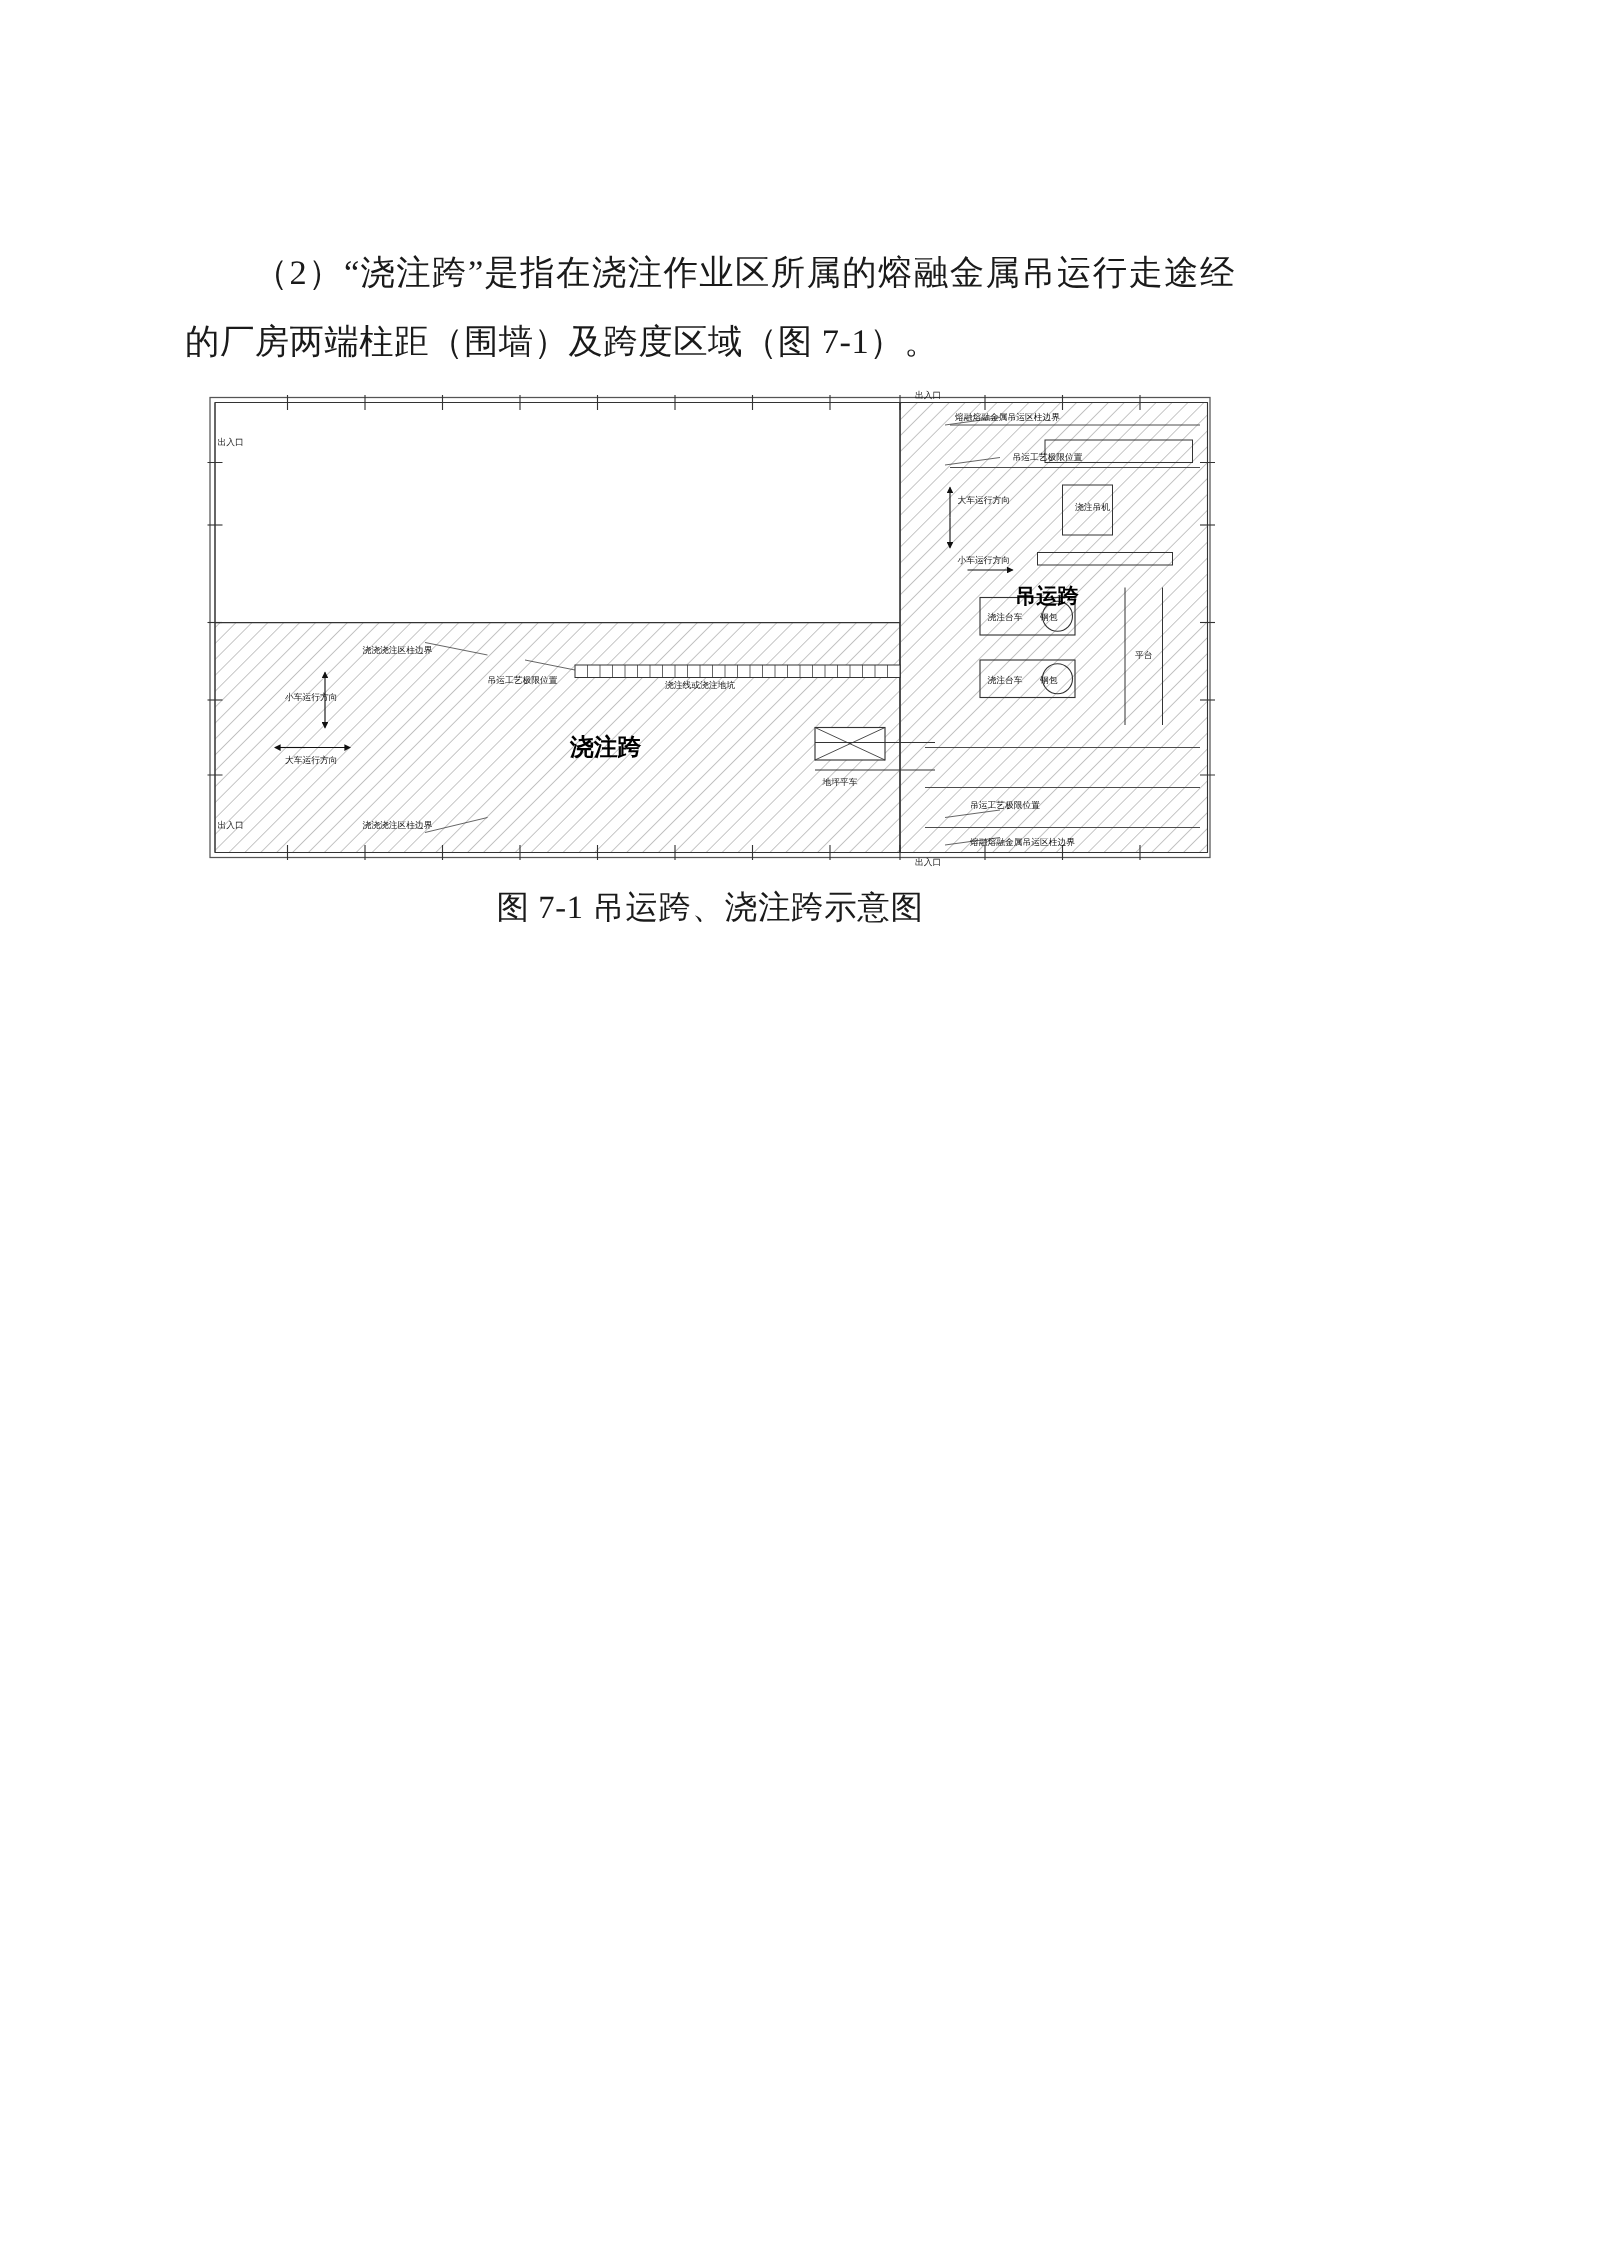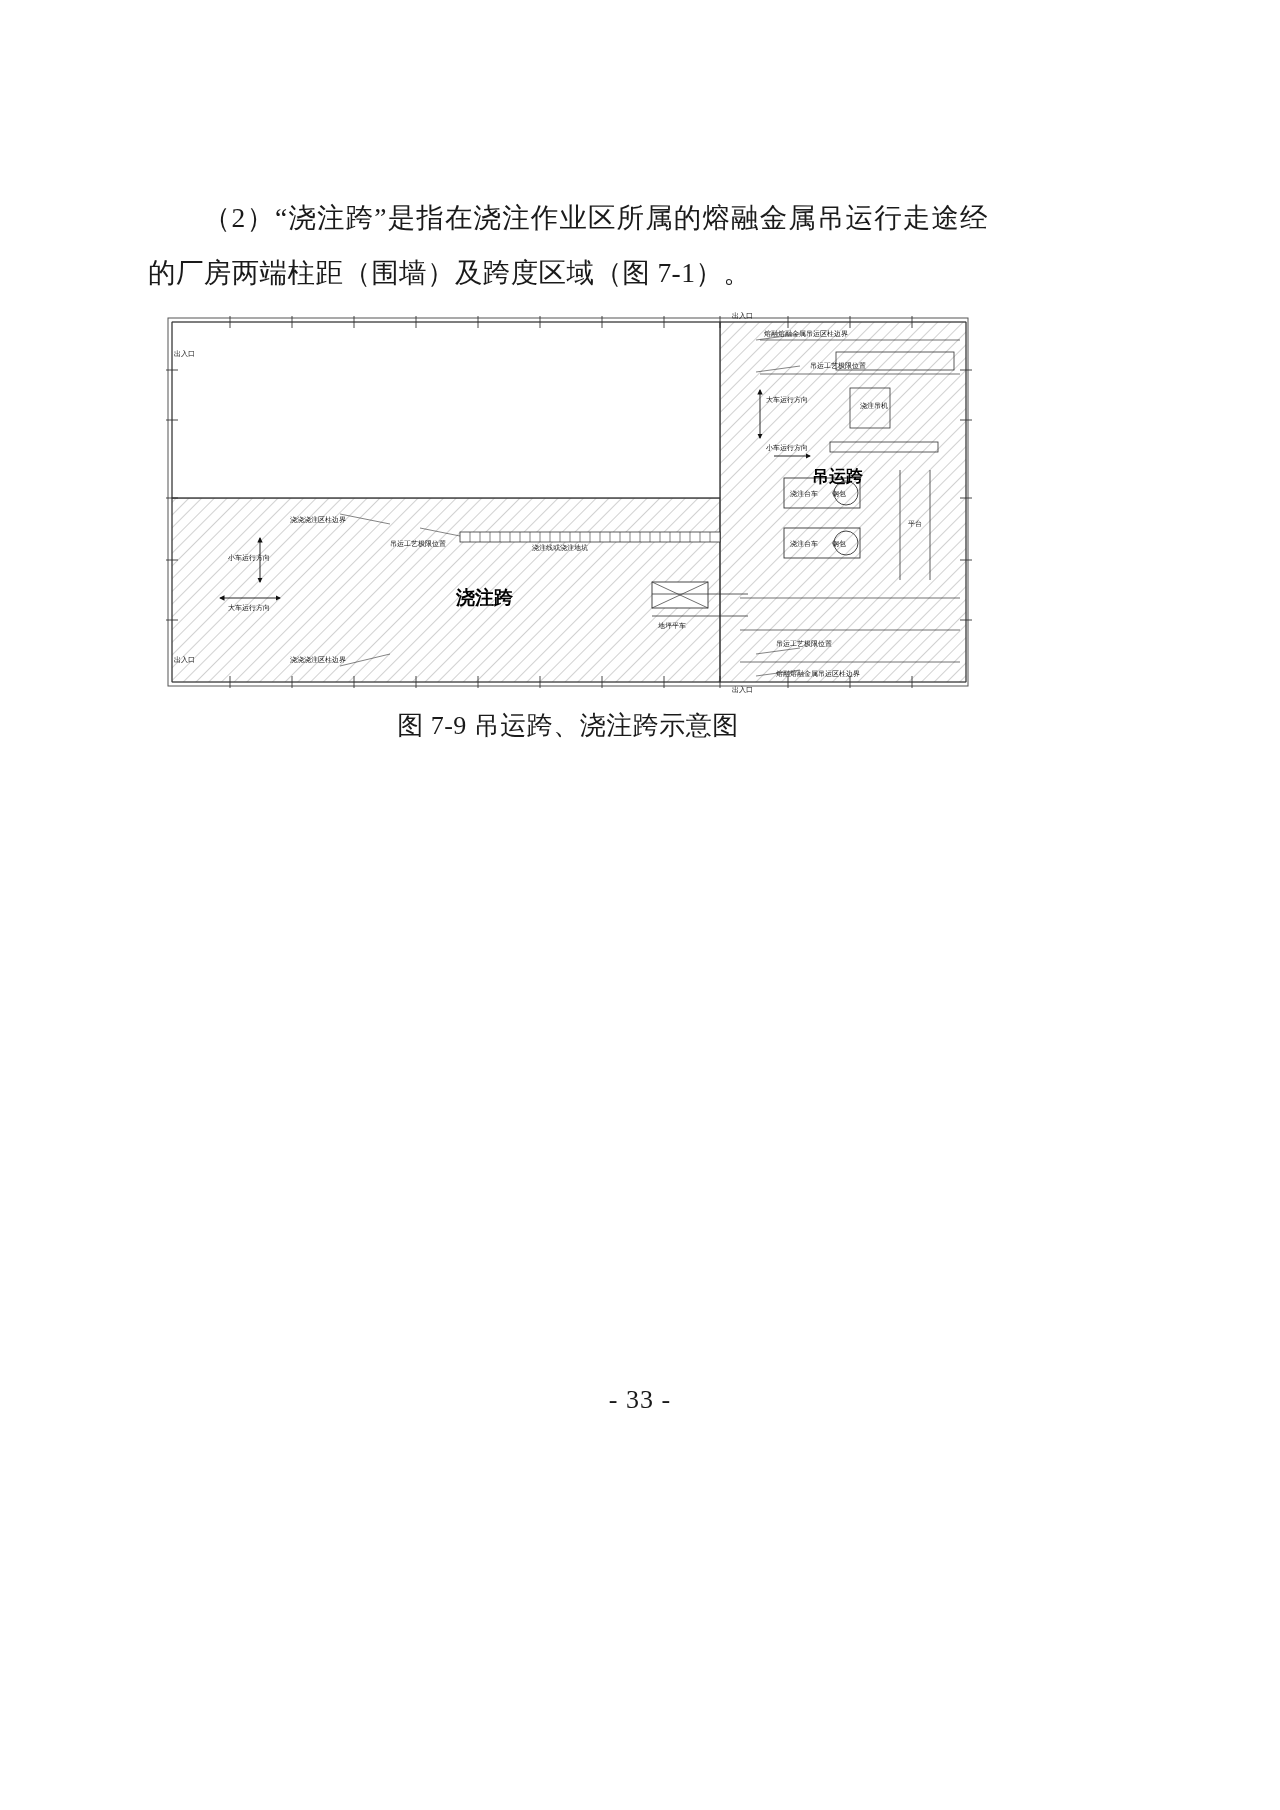--- a/index.html
+++ b/index.html
@@ -264,21 +264,20 @@
           <text class="fig-label" x="230" y="236">吊运工艺极限位置</text>
           <text class="fig-label" x="372" y="240">浇注线或浇注地坑</text>
           <text class="fig-label" x="68" y="250">小车运行方向</text>
           <text class="fig-label" x="68" y="300">大车运行方向</text>
           <text class="fig-label" x="498" y="318">地坪平车</text>
 
           <text class="fig-label-big" x="296" y="294">浇注跨</text>
           <text class="fig-label-mid" x="652" y="172" style="font-size:17px;">吊运跨</text>
         </svg>
       </div>
-      <div class="figure-caption">图 7-9 吊运跨、浇注跨示意图</div>
+      <div class="figure-caption">图 7-1 吊运跨、浇注跨示意图</div>
     </div>
 
 
   </div>
 
-  <div class="page-number">- 33 -</div>
 
 </div>
 
 </body></html>

